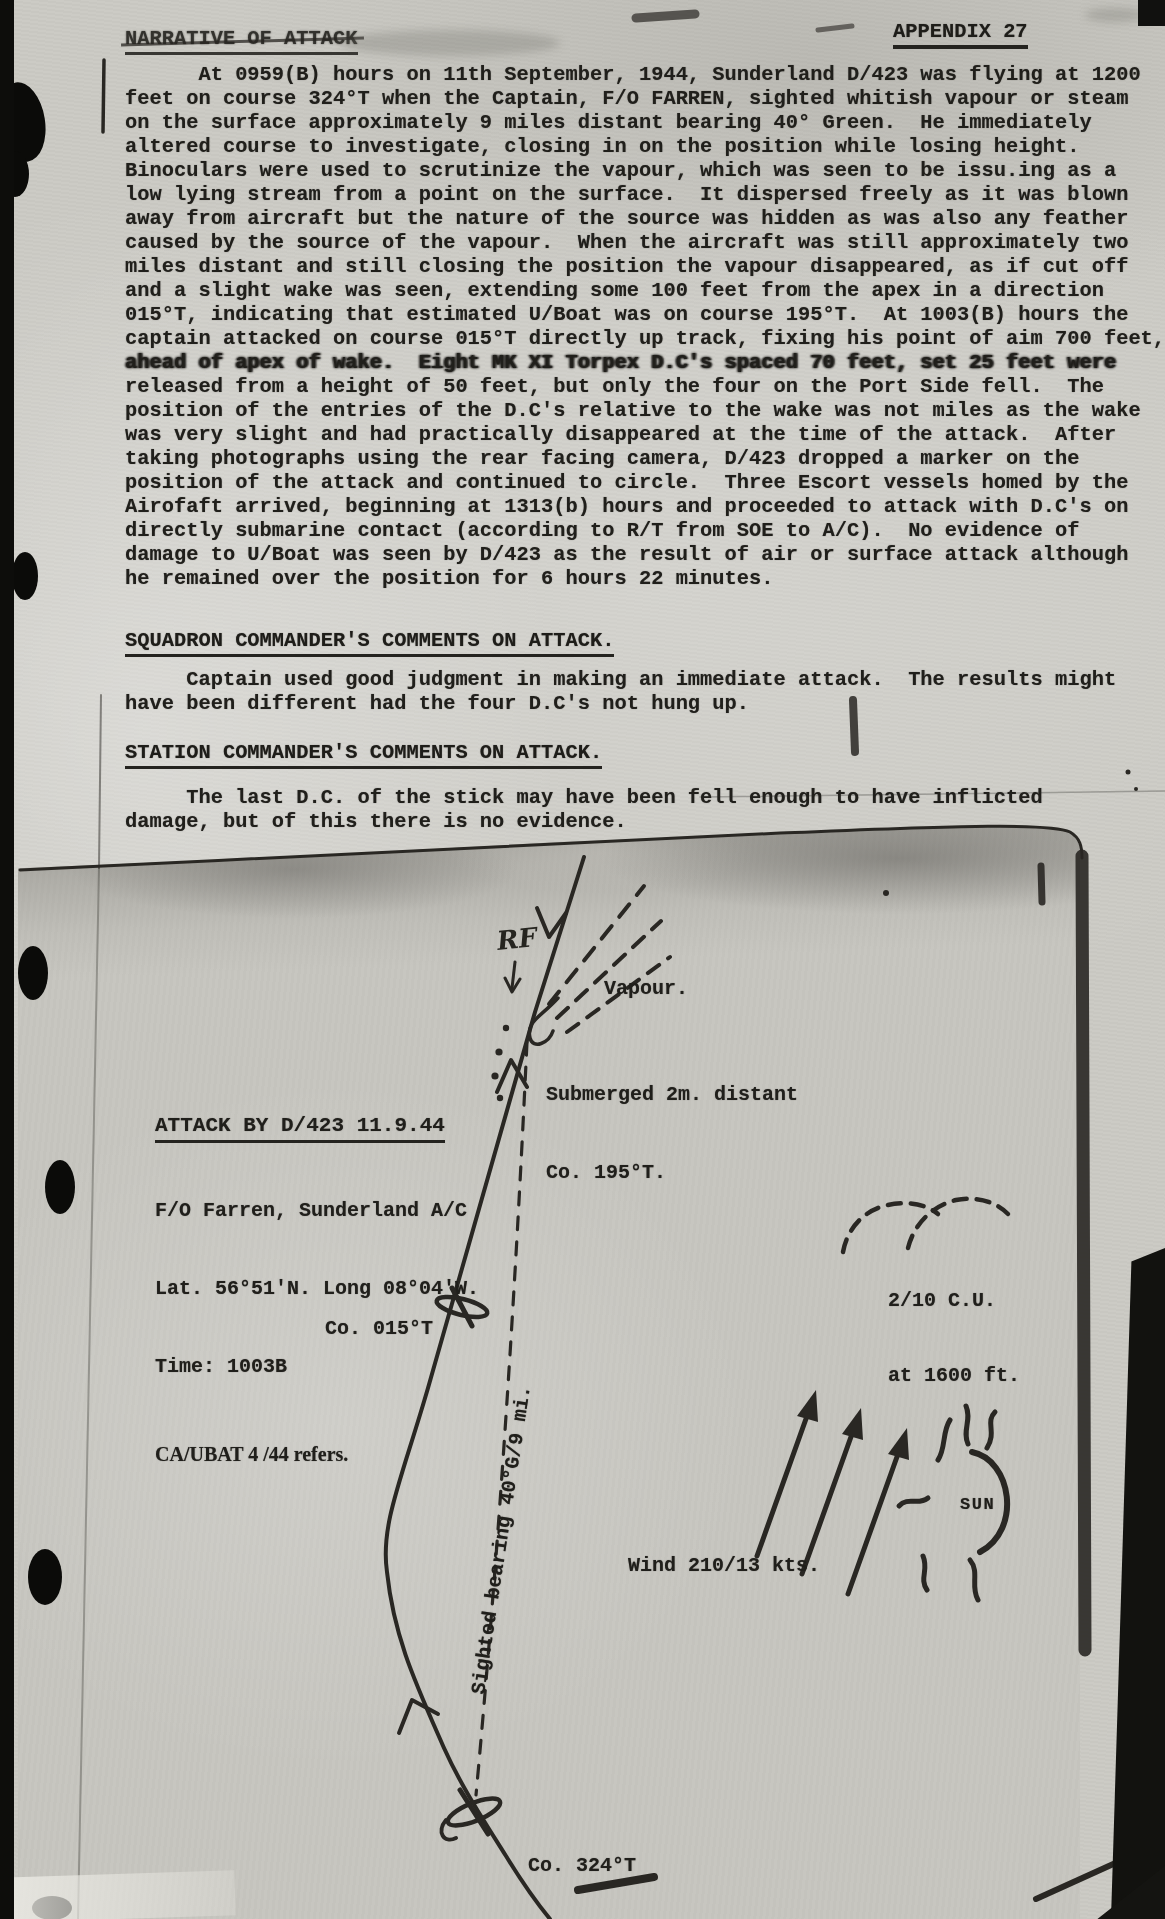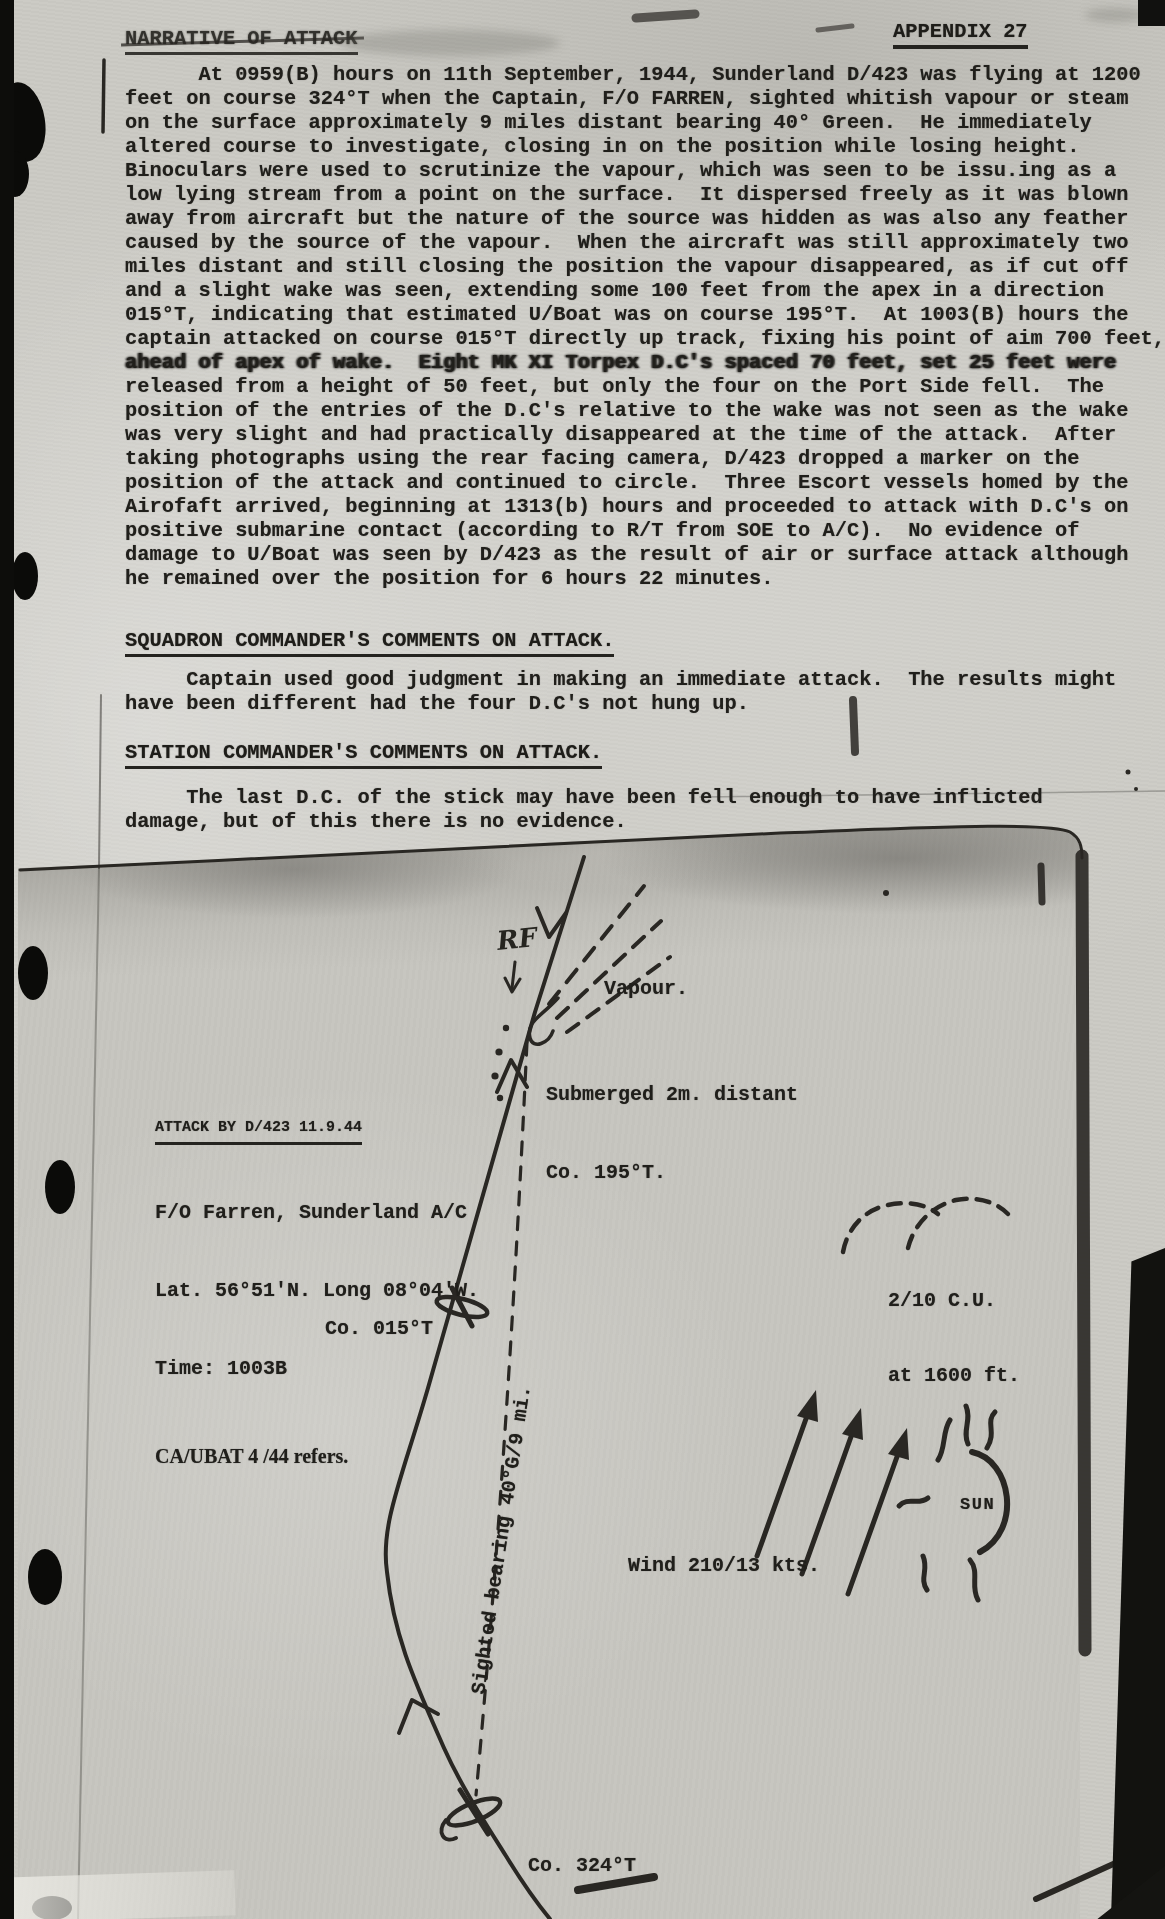--- a/index.html
+++ b/index.html
@@ -33,21 +33,21 @@
       radial-gradient(320px 70px at 26% 4.5%, rgba(88,86,82,.38), transparent 70%),
       radial-gradient(430px 80px at 83% 3.5%, rgba(82,80,76,.42), transparent 70%),
       radial-gradient(220px 55px at 55% 3%, rgba(210,208,202,.30), transparent 70%),
       linear-gradient(178deg, rgba(108,106,100,.50) 0px, rgba(128,126,120,.33) 62px, rgba(148,146,140,.14) 115px, rgba(160,158,152,0) 160px),
       radial-gradient(600px 500px at 30% 55%, rgba(255,255,255,.16), transparent 70%),
       repeating-linear-gradient(96deg, rgba(0,0,0,.012) 0 3px, rgba(255,255,255,.02) 3px 6px),
       #c6c5bf;}
   
   .dlabel{position:absolute;font-weight:700;font-size:20px;line-height:26px;color:#201f1b;
     white-space:pre;text-shadow:0 0 1px rgba(30,28,25,.55);}
-  .dlabel .u{display:inline-block;border-bottom:3px solid #24231f;padding-bottom:1px;font-size:15px;}
+  .dlabel .u{display:inline-block;border-bottom:3px solid #24231f;padding-bottom:1px;font-size:21px;}
   .rf-label{position:absolute;font-family:"DejaVu Serif","Liberation Serif",serif;
     font-style:italic;font-weight:700;font-size:26px;color:#262520;transform:rotate(-6deg);}
   .rot-label{position:absolute;transform:translate(-50%,-50%) rotate(-81.5deg);
     text-align:center;}
   svg.overlay{position:absolute;left:0;top:0;z-index:4;pointer-events:none;}
   .zlabels{position:absolute;left:0;top:0;z-index:5;width:100%;height:100%;pointer-events:none;}
   
   .edge-left{position:absolute;left:0;top:0;width:14px;height:1919px;background:#0d0d0b;z-index:8;}
   .wedge-right{position:absolute;left:1105px;top:1248px;width:60px;height:671px;z-index:8;
     clip-path:polygon(44% 2%, 100% 0%, 100% 100%, 10% 100%);background:#12120f;}
@@ -82,26 +82,26 @@
       <div class="tline">Binoculars were used to scrutinize the vapour, which was seen to be issu.ing as a</div>
       <div class="tline">low lying stream from a point on the surface.  It dispersed freely as it was blown</div>
       <div class="tline">away from aircraft but the nature of the source was hidden as was also any feather</div>
       <div class="tline">caused by the source of the vapour.  When the aircraft was still approximately two</div>
       <div class="tline">miles distant and still closing the position the vapour disappeared, as if cut off</div>
       <div class="tline">and a slight wake was seen, extending some 100 feet from the apex in a direction</div>
       <div class="tline">015°T, indicating that estimated U/Boat was on course 195°T.  At 1003(B) hours the</div>
       <div class="tline">captain attacked on course 015°T directly up track, fixing his point of aim 700 feet,</div>
       <div class="tline smudged">ahead of apex of wake.  Eight MK XI Torpex D.C's spaced 70 feet, set 25 feet were</div>
       <div class="tline">released from a height of 50 feet, but only the four on the Port Side fell.  The</div>
-      <div class="tline">position of the entries of the D.C's relative to the wake was not seen as the wake</div>
+      <div class="tline">position of the entries of the D.C's relative to the wake was not miles as the wake</div>
       <div class="tline">was very slight and had practically disappeared at the time of the attack.  After</div>
       <div class="tline">taking photographs using the rear facing camera, D/423 dropped a marker on the</div>
       <div class="tline">position of the attack and continued to circle.  Three Escort vessels homed by the</div>
       <div class="tline">Airofaft arrived, beginning at 1313(b) hours and proceeded to attack with D.C's on</div>
-      <div class="tline">positive submarine contact (according to R/T from SOE to A/C).  No evidence of</div>
+      <div class="tline">directly submarine contact (according to R/T from SOE to A/C).  No evidence of</div>
       <div class="tline">damage to U/Boat was seen by D/423 as the result of air or surface attack although</div>
       <div class="tline">he remained over the position for 6 hours 22 minutes.</div>
     </div>
 
   <div class="typedblock" style="left:125px;top:629px;">
     <span class="sec-heading">SQUADRON COMMANDER'S COMMENTS ON ATTACK.</span>
   </div>
   <div id="squadron-lines" class="typedblock" style="left:125px;top:668px;">
       <div class="tline">     Captain used good judgment in making an immediate attack.  The results might</div>
       <div class="tline">have been different had the four D.C's not hung up.</div>

